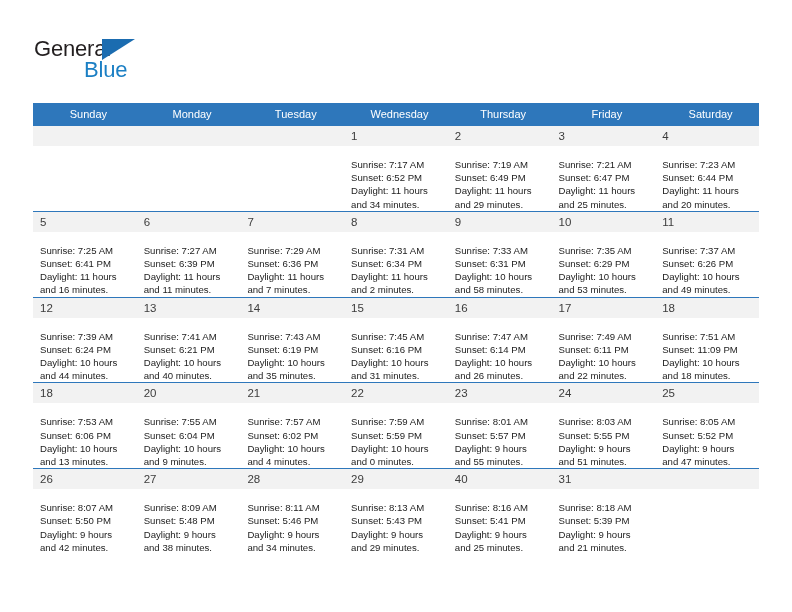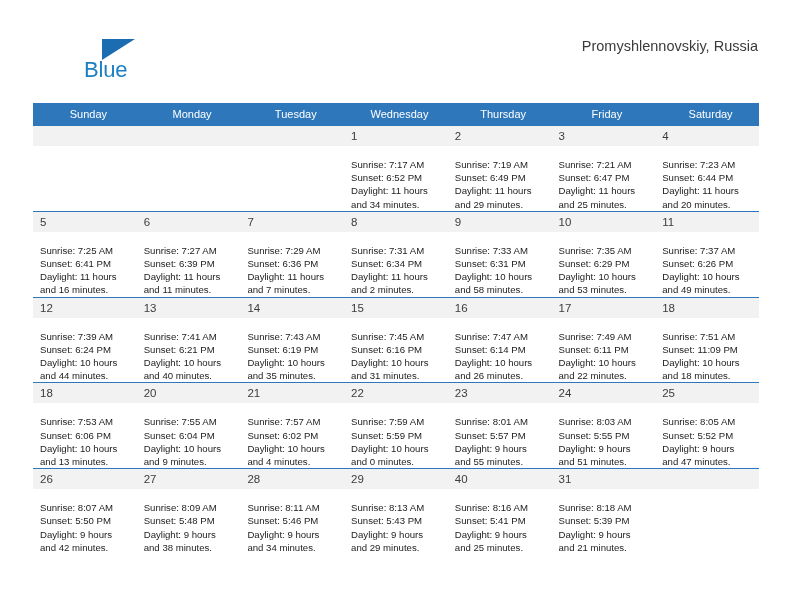--- a/index.html
+++ b/index.html
@@ -137,26 +137,26 @@
   }
 </style>
 </head>
 <body>
 
 <div class="page">
 
   <div class="header">
 
     <div class="logo">
+      <span class="logo-general">General</span>
       <span class="logo-triangle"></span>
       <span class="logo-blue">Blue</span>
     </div>
 
     <div class="title-block">
-      <div class="cal-subtitle">Promyshlennovskiy, Russia</div>
     </div>
 
   </div>
 
   <table class="calendar">
     <thead>
       <tr>
         <th>Sunday</th>
         <th>Monday</th>
         <th>Tuesday</th>

